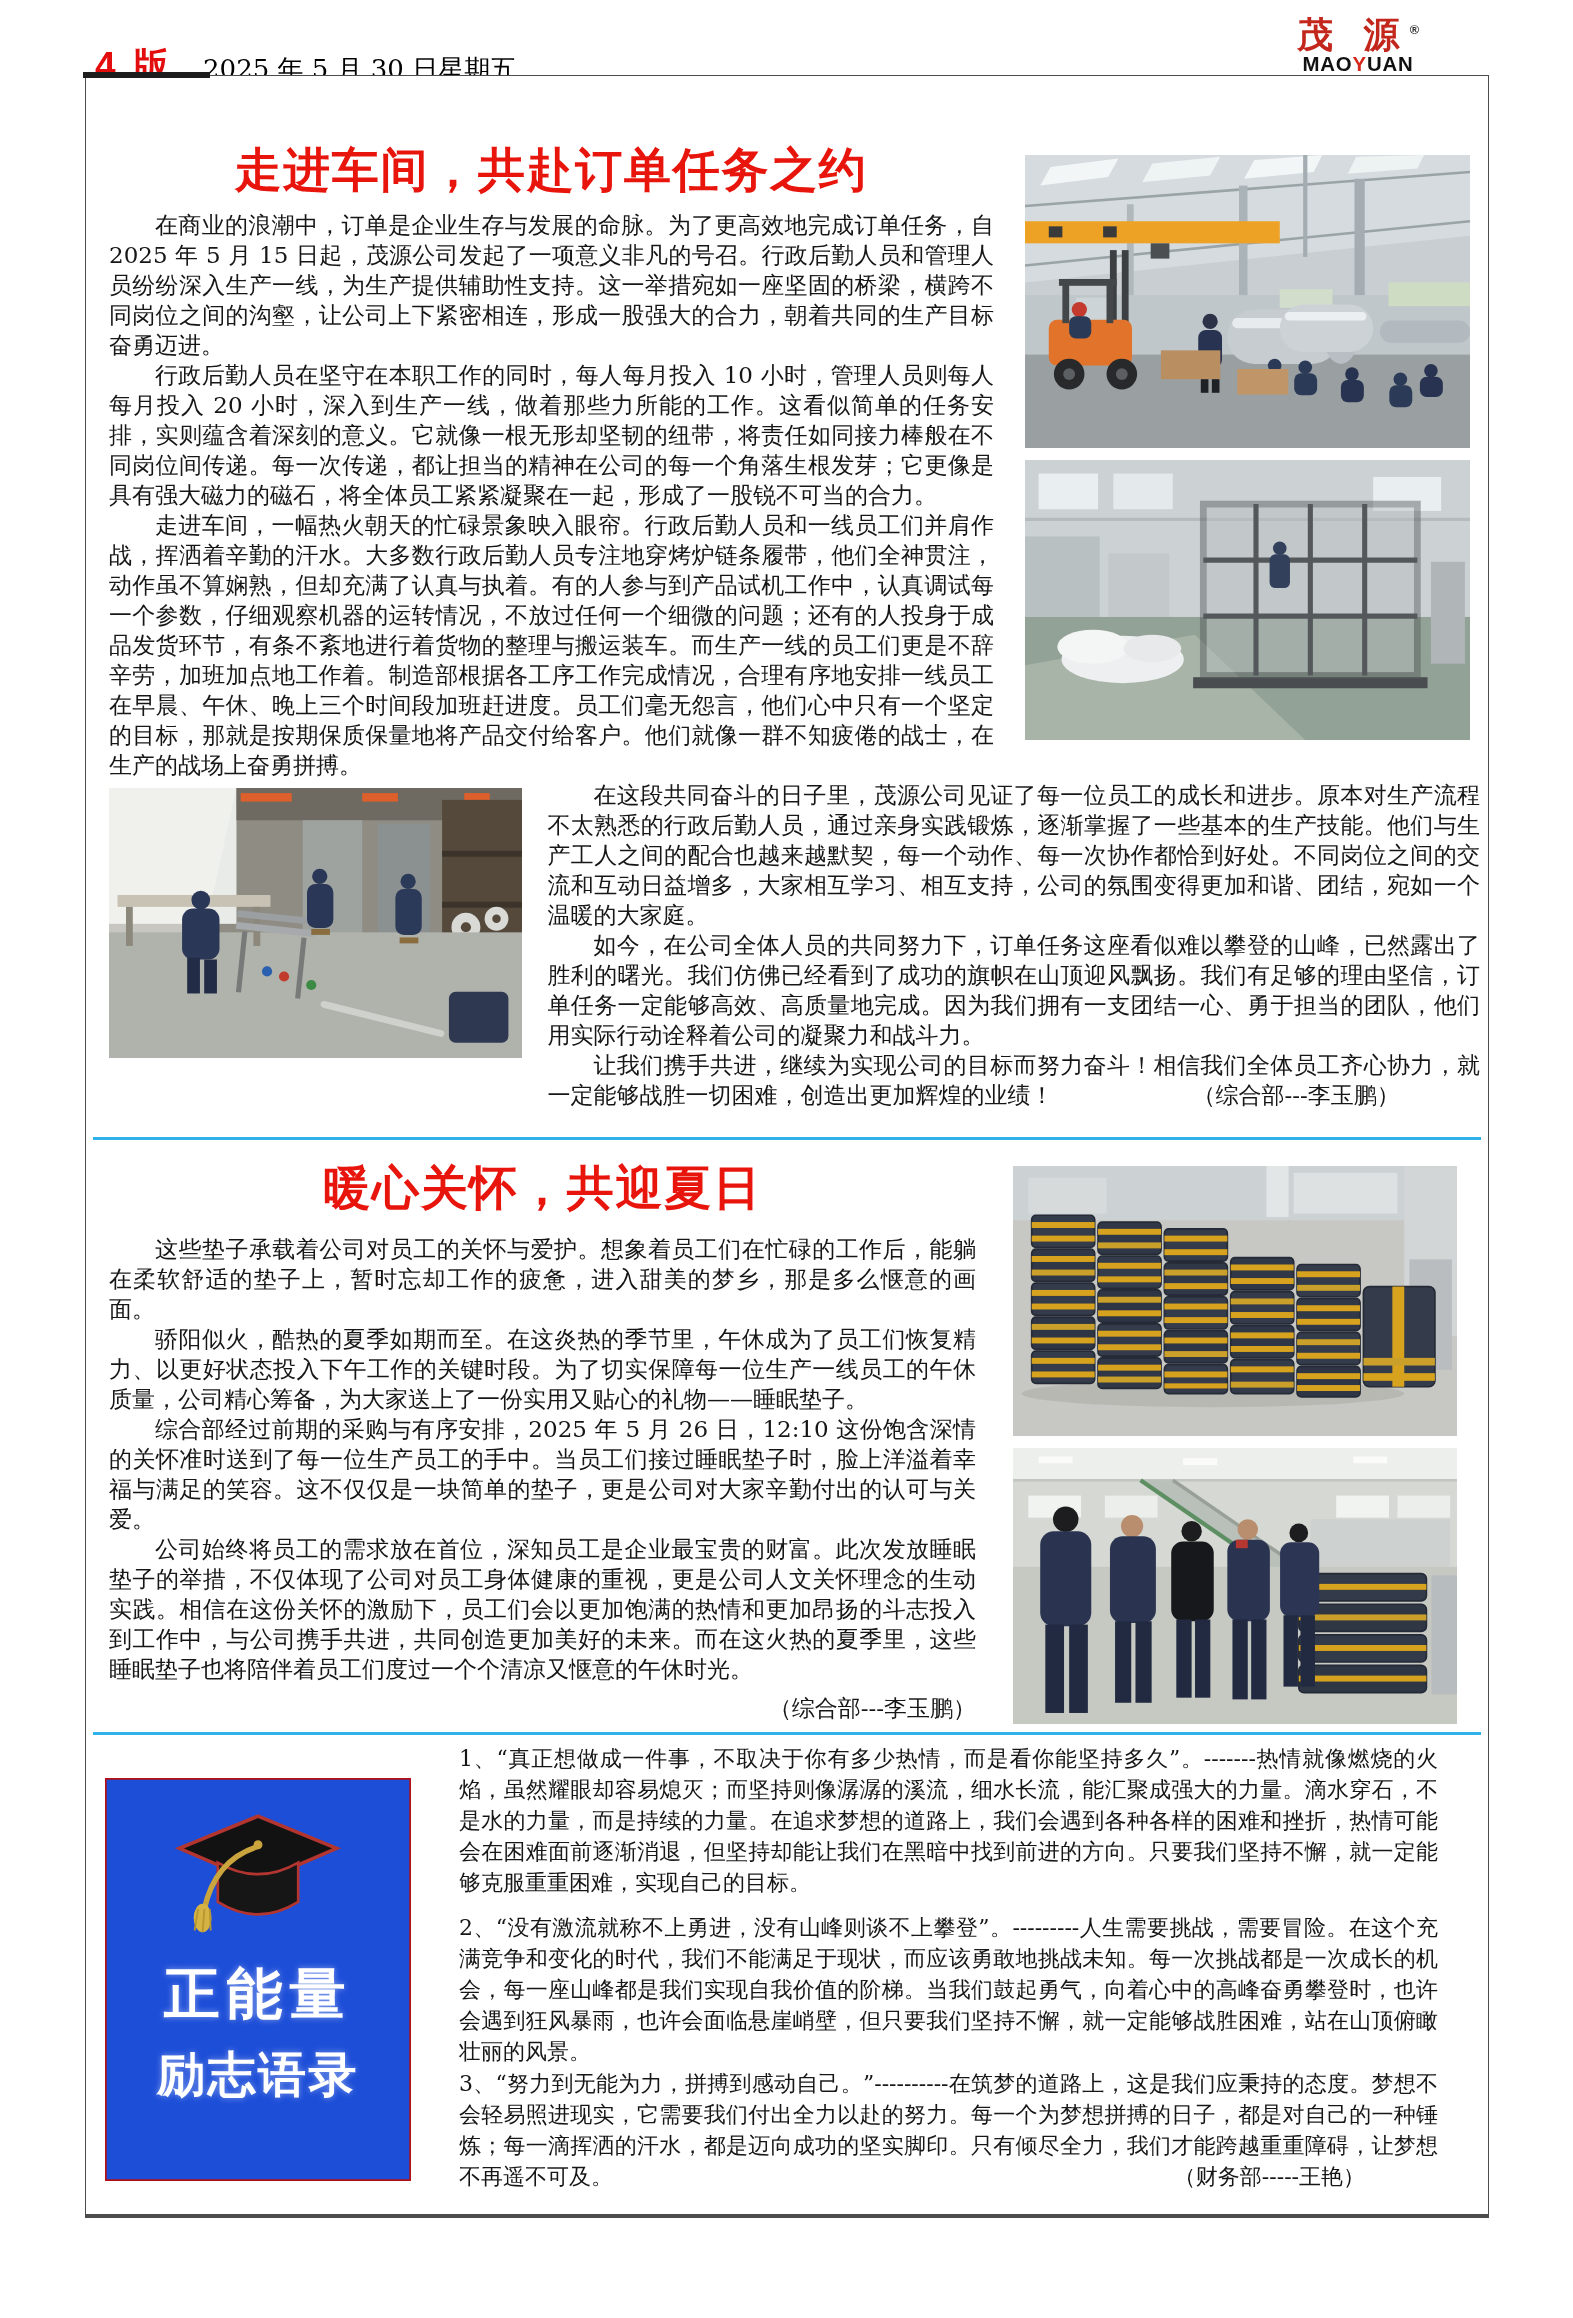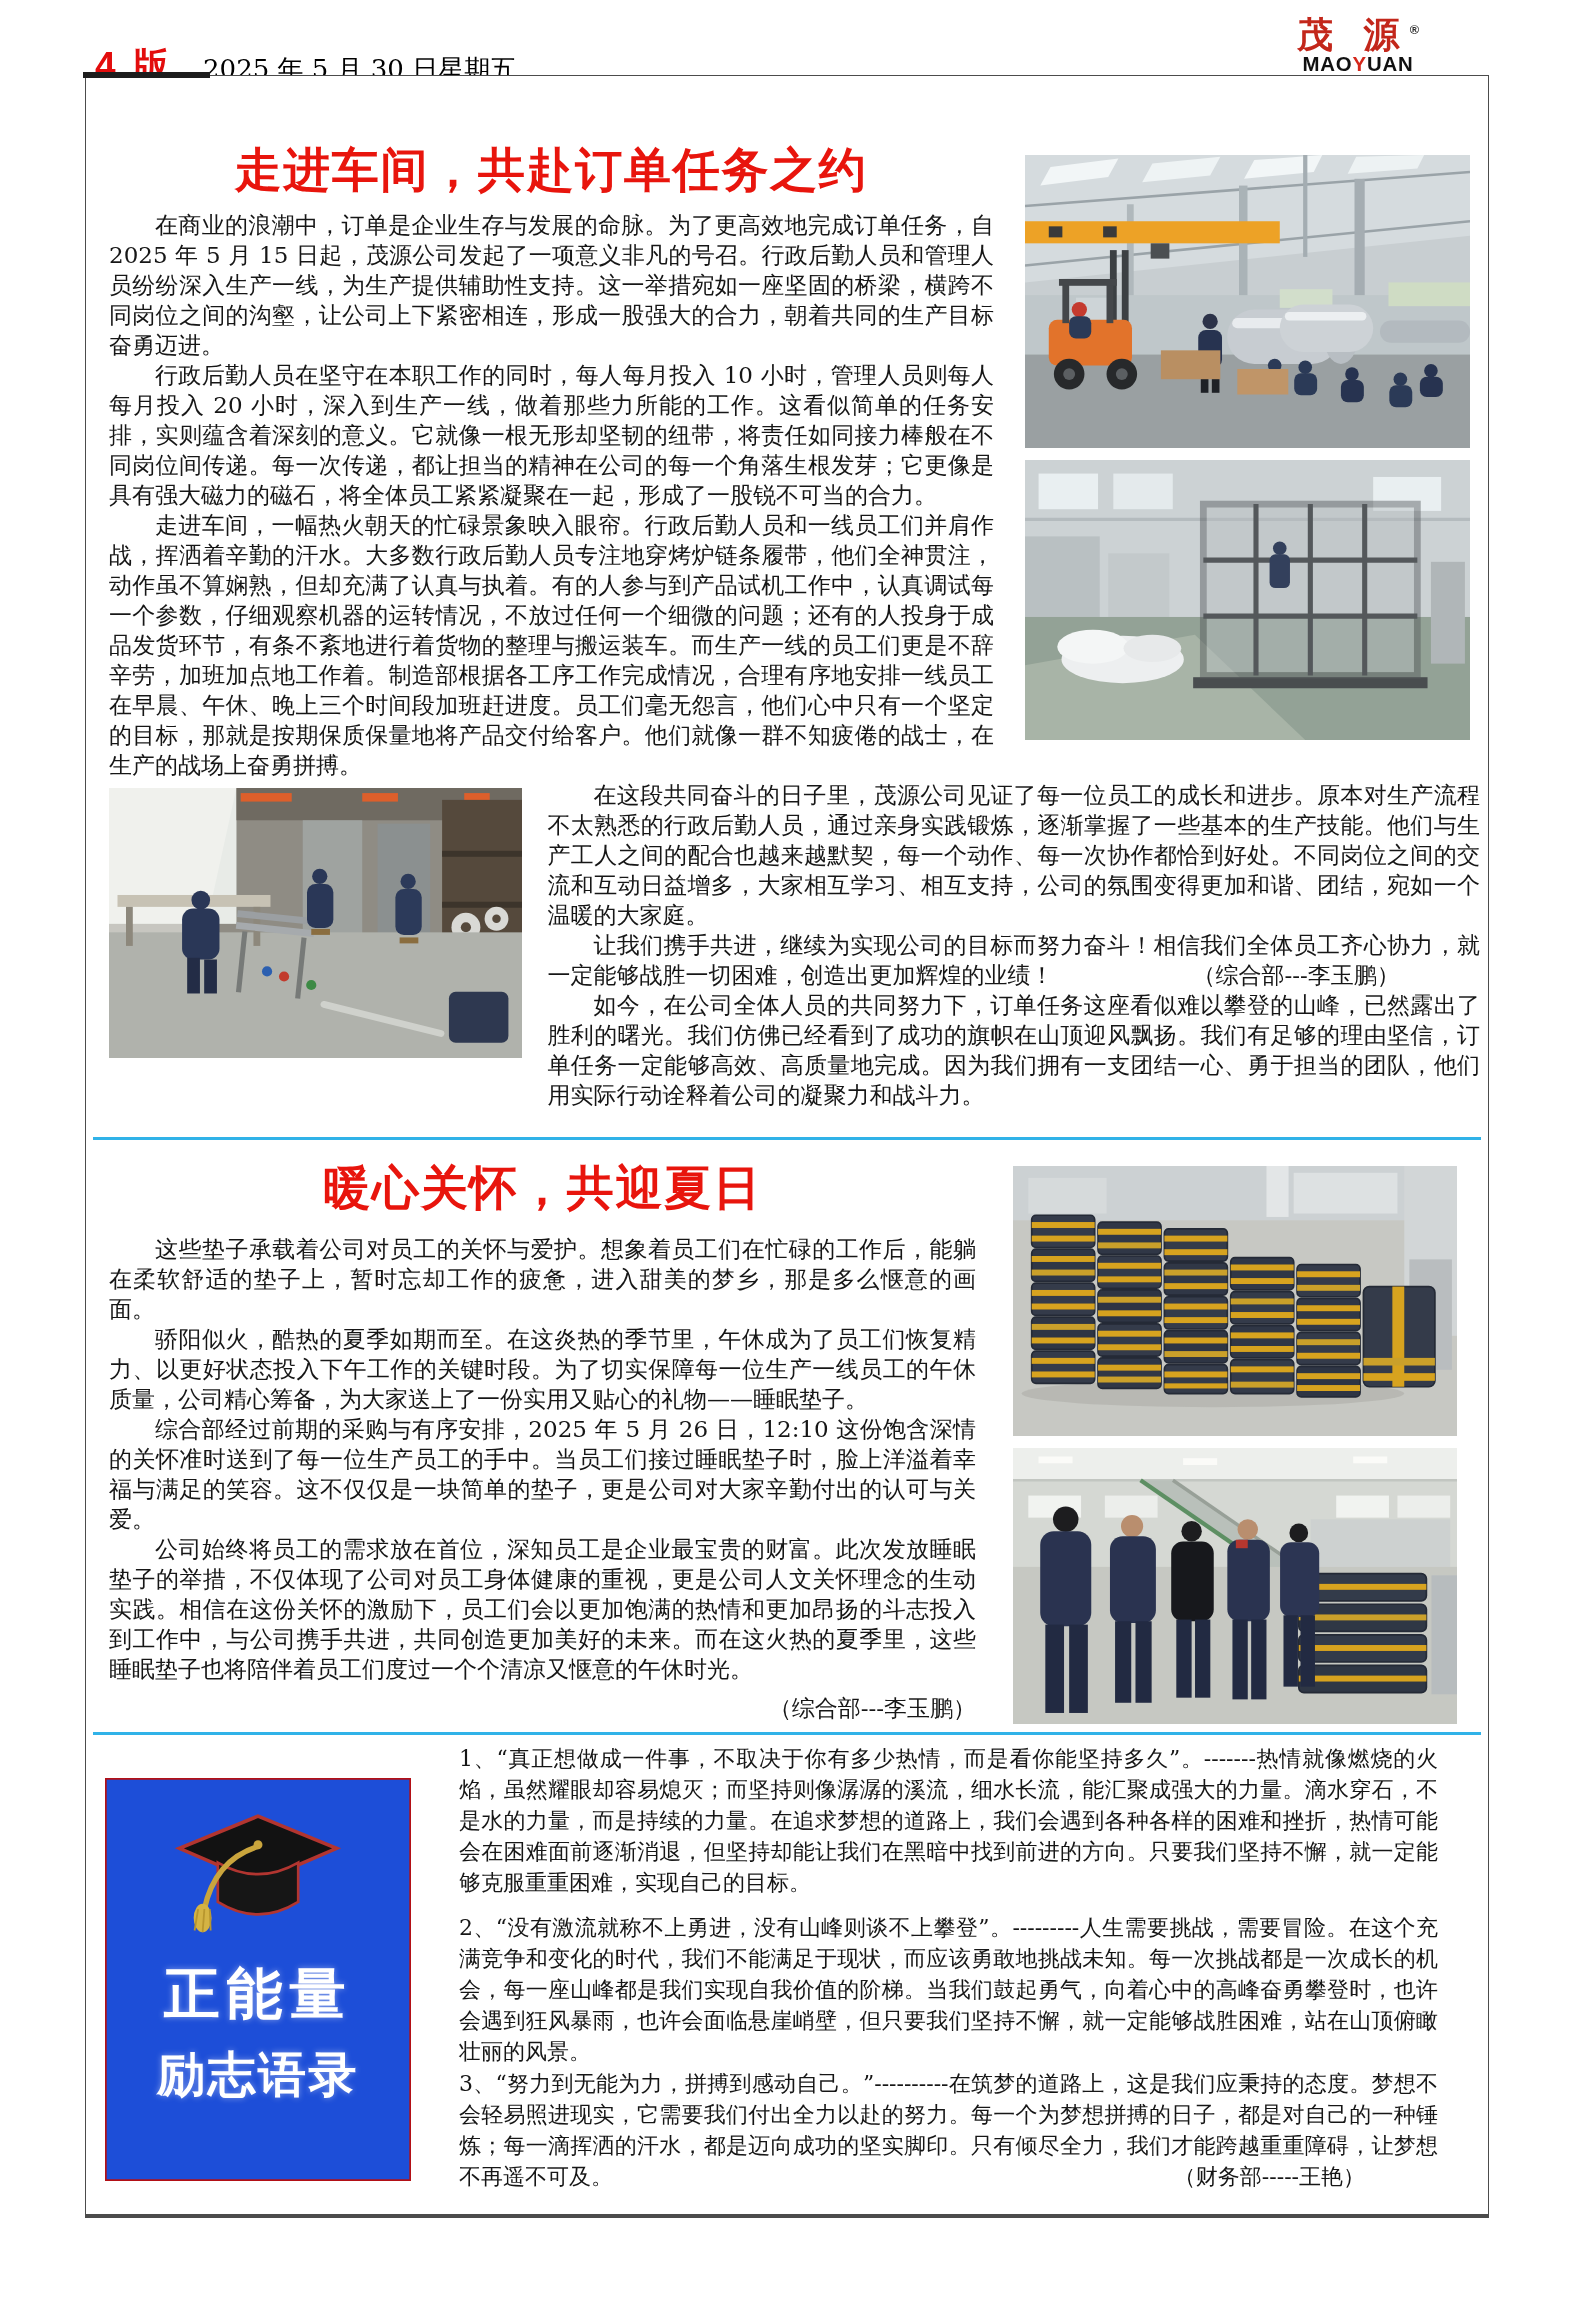--- a/index.html
+++ b/index.html
@@ -222,24 +222,24 @@
         <circle cx="206" cy="222" r="6" fill="#c23a2c"></circle>
         <circle cx="186" cy="216" r="6" fill="#2b5fb0"></circle>
         <circle cx="238" cy="232" r="6" fill="#3d8a45"></circle>
         <g transform="rotate(14 250 250)">
             <rect x="250" y="250" width="150" height="8" rx="4" fill="#cfd1cc"></rect>
           </g>
         <rect x="400" y="240" width="70" height="60" rx="8" fill="#2e3850"></rect>
       </svg>
     </div>
     <p class="body">在这段共同奋斗的日子里，茂源公司见证了每一位员工的成长和进步。原本对生产流程不太熟悉的行政后勤人员，通过亲身实践锻炼，逐渐掌握了一些基本的生产技能。他们与生产工人之间的配合也越来越默契，每一个动作、每一次协作都恰到好处。不同岗位之间的交流和互动日益增多，大家相互学习、相互支持，公司的氛围变得更加和谐、团结，宛如一个温暖的大家庭。</p>
+    <p class="body">如今，在公司全体人员的共同努力下，订单任务这座看似难以攀登的山峰，已然露出了胜利的曙光。我们仿佛已经看到了成功的旗帜在山顶迎风飘扬。我们有足够的理由坚信，订单任务一定能够高效、高质量地完成。因为我们拥有一支团结一心、勇于担当的团队，他们用实际行动诠释着公司的凝聚力和战斗力。</p>
     <p class="body">
       <span>让我们携手共进，继续为实现公司的目标而努力奋斗！相信我们全体员工齐心协力，就一定能够战胜一切困难，创造出更加辉煌的业绩！</span><span class="sig-inline">（综合部---李玉鹏）</span>
     </p>
-    <p class="body">如今，在公司全体人员的共同努力下，订单任务这座看似难以攀登的山峰，已然露出了胜利的曙光。我们仿佛已经看到了成功的旗帜在山顶迎风飘扬。我们有足够的理由坚信，订单任务一定能够高效、高质量地完成。因为我们拥有一支团结一心、勇于担当的团队，他们用实际行动诠释着公司的凝聚力和战斗力。</p>
   </div>
 </div>
 
 <div class="divider" id="div1"></div>
 
 <div class="a2">
   <h1 class="a-title">暖心关怀，共迎夏日</h1>
   <div class="a2-col">
     <p class="body gap">这些垫子承载着公司对员工的关怀与爱护。想象着员工们在忙碌的工作后，能躺在柔软舒适的垫子上，暂时忘却工作的疲惫，进入甜美的梦乡，那是多么惬意的画面。</p>
     <p class="body">骄阳似火，酷热的夏季如期而至。在这炎热的季节里，午休成为了员工们恢复精力、以更好状态投入下午工作的关键时段。为了切实保障每一位生产一线员工的午休质量，公司精心筹备，为大家送上了一份实用又贴心的礼物——睡眠垫子。</p>

